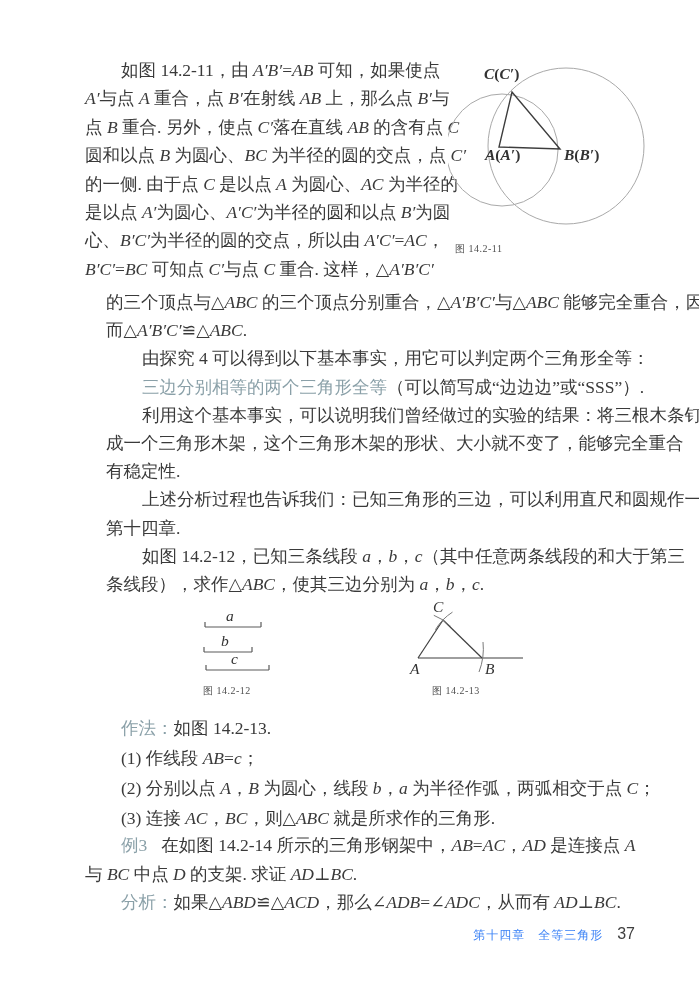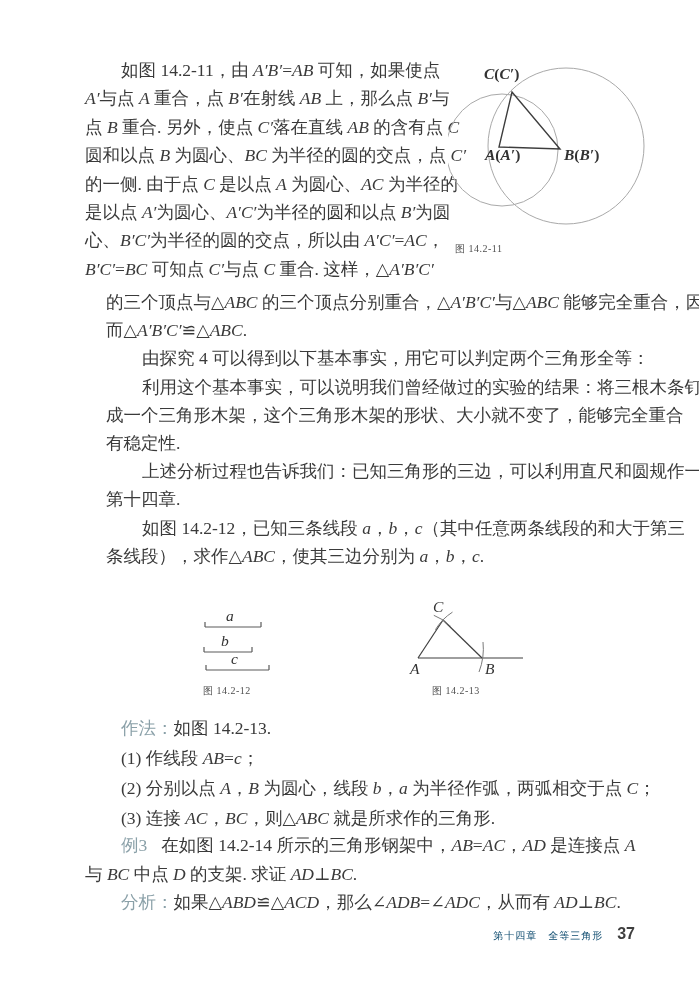--- a/index.html
+++ b/index.html
@@ -16,22 +16,22 @@
   .mid{position:absolute;left:85px;top:288px;width:560px;margin-left:21px;}
   .steps{position:absolute;left:85px;top:713px;width:560px;}
   .steps .ln{height:30px;line-height:30px;}
   .example{position:absolute;left:85px;top:831px;width:560px;}
   .example .ln{height:28.5px;line-height:28.5px;}
   .exgap{margin-right:14px;}
   .figwrap{position:absolute;}
   .flabel{position:absolute;font-size:15.5px;color:#333;white-space:nowrap;line-height:16px;}
   .caption{position:absolute;font-size:10px;color:#4f4f4f;text-align:left;letter-spacing:0.5px;white-space:nowrap;line-height:18px;}
   .footer{position:absolute;top:925px;left:0;width:635px;text-align:right;white-space:nowrap;}
-  .footer .chapter{font-size:10px;color:#0c4a6e;letter-spacing:1px;margin-left:8px;}
-  .footer .pagenum{font-family:"Liberation Sans","DejaVu Sans",sans-serif;font-size:16px;font-weight:bold;color:#3f3f3f;margin-left:14px;}
+  .footer .chapter{font-size:12px;color:#3b82f6;letter-spacing:1px;margin-left:8px;}
+  .footer .pagenum{font-family:"Liberation Sans","DejaVu Sans",sans-serif;font-size:16px;font-weight:normal;color:#3f3f3f;margin-left:14px;}
   svg{display:block;}
 </style>
 </head>
 <body>
 
 <div class="page">
 
   <div class="p1">
     <div class="ln ind">如图 14.2-11，由 <i>A′</i><i>B′</i>=<i>AB</i> 可知，如果使点</div>
     <div class="ln"><i>A′</i>与点 <i>A</i> 重合，点 <i>B′</i>在射线 <i>AB</i> 上，那么点 <i>B′</i>与</div>
@@ -52,20 +52,21 @@
     <div class="flabel" style="left:36px;top:4px;"><i>C</i>(<i>C′</i>)</div>
     <div class="flabel" style="left:37px;top:85px;"><i>A</i>(<i>A′</i>)</div>
     <div class="flabel" style="left:116px;top:85px;"><i>B</i>(<i>B′</i>)</div>
   </div>
   <div class="caption" style="left:455px;top:240px;width:145px;">图 14.2-11</div>
 
   <div class="mid">
     <div class="ln">的三个顶点与△<i>ABC</i> 的三个顶点分别重合，△<i>A′</i><i>B′</i><i>C′</i>与△<i>ABC</i> 能够完全重合，因</div>
     <div class="ln">而△<i>A′</i><i>B′</i><i>C′</i>≌△<i>ABC</i>.</div>
     <div class="ln ind">由探究 4 可以得到以下基本事实，用它可以判定两个三角形全等：</div>
+    <div class="ln ind"><span class="accent">三边分别相等的两个三角形全等</span><span>（可以简写成“边边边”或“SSS”）.</span></div>
     <div class="ln ind">利用这个基本事实，可以说明我们曾经做过的实验的结果：将三根木条钉</div>
     <div class="ln">成一个三角形木架，这个三角形木架的形状、大小就不变了，能够完全重合</div>
     <div class="ln">有稳定性.</div>
     <div class="ln ind">上述分析过程也告诉我们：已知三角形的三边，可以利用直尺和圆规作一</div>
     <div class="ln">第十四章.</div>
     <div class="ln ind">如图 14.2-12，已知三条线段 <i>a</i>，<i>b</i>，<i>c</i>（其中任意两条线段的和大于第三</div>
     <div class="ln">条线段），求作△<i>ABC</i>，使其三边分别为 <i>a</i>，<i>b</i>，<i>c</i>.</div>
   </div>
 
   <div class="figwrap" style="left:195px;top:612px;width:95px;height:68px;">

